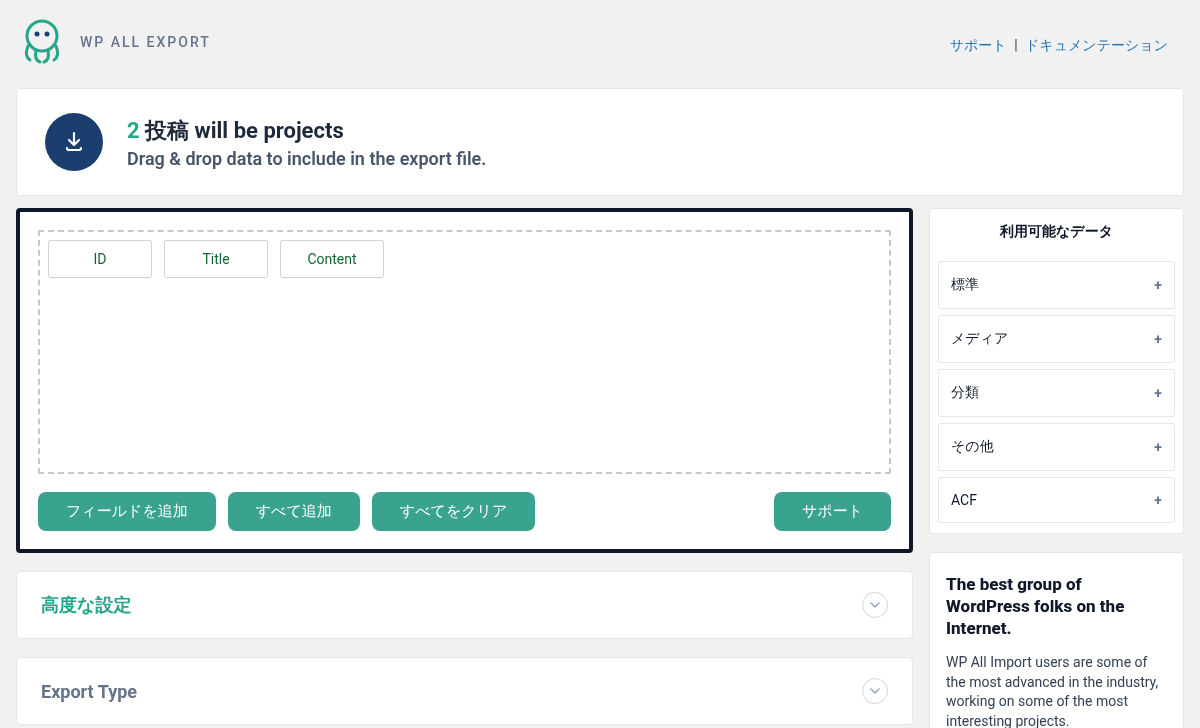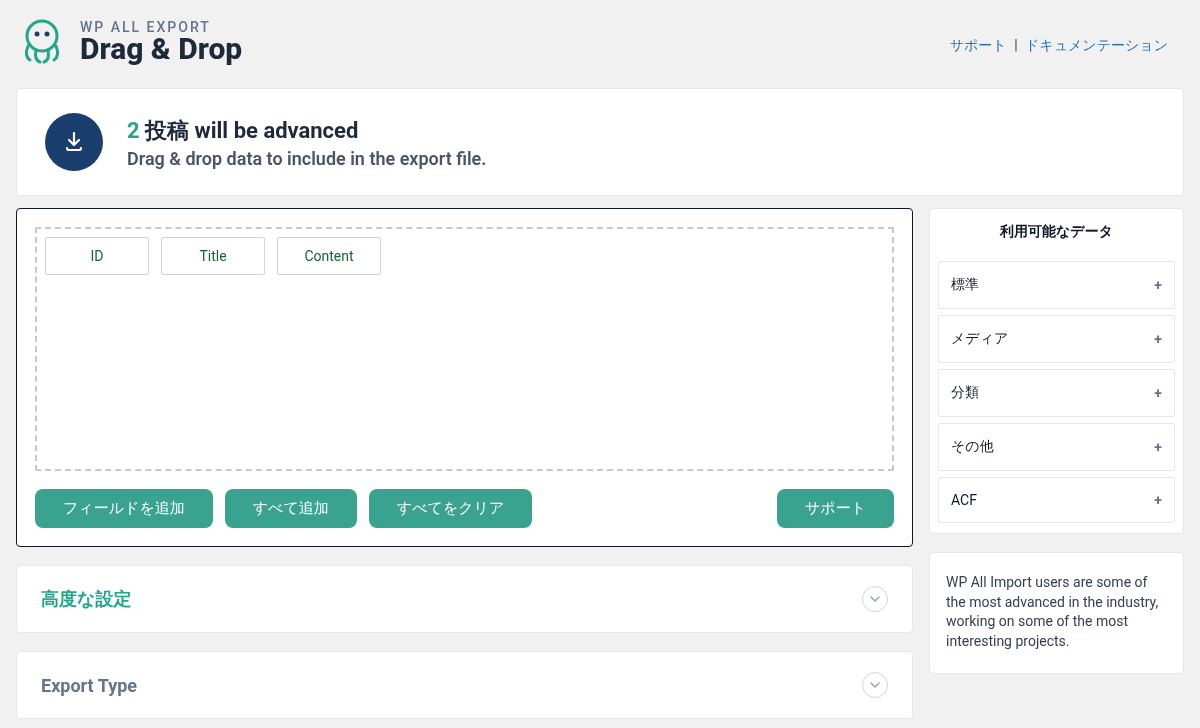--- a/index.html
+++ b/index.html
@@ -92,21 +92,21 @@
     .main-row {
       display: flex;
       gap: 16px;
       padding: 0 16px;
       align-items: flex-start;
     }
     .left-col { flex: 1; }
     .right-col { width: 255px; flex-shrink: 0; }
     .builder {
       background: #fff;
-      border: 1px solid #0f172a;
+      border: 4px solid #0f172a;
       border-radius: 4px;
       padding: 18px;
     }
     .dropzone {
       border: 2px dashed #c8c8c8;
       border-radius: 2px;
       min-height: 244px;
       padding: 8px;
       display: flex;
       align-items: flex-start;
@@ -229,40 +229,39 @@
         <circle cx="21" cy="18" r="2.5" fill="#1a3e6e"></circle>
         <circle cx="31" cy="18" r="2.5" fill="#1a3e6e"></circle>
         <path d="M12 30 Q8 40 14 44" fill="none" stroke="#24a68a" stroke-width="3" stroke-linecap="round"></path>
         <path d="M20 34 Q18 44 24 46" fill="none" stroke="#24a68a" stroke-width="3" stroke-linecap="round"></path>
         <path d="M32 34 Q34 44 28 46" fill="none" stroke="#24a68a" stroke-width="3" stroke-linecap="round"></path>
         <path d="M40 30 Q44 40 38 44" fill="none" stroke="#24a68a" stroke-width="3" stroke-linecap="round"></path>
       </svg>
     </div>
     <div class="brand-text">
       <div class="small">WP ALL EXPORT</div>
-      <div class="big">Drag &amp; Drop</div>
     </div>
   </div>
   <div class="header-links">
     <a href="#">サポート</a>
     <span class="sep">|</span>
     <a href="#">ドキュメンテーション</a>
   </div>
 </div>
 
 <div class="panel intro">
   <div class="download-badge">
     <svg width="24" height="24" viewBox="0 0 24 24">
       <path d="M12 3 L12 14 M7 10 L12 15 L17 10" stroke="#fff" stroke-width="2.2" fill="none" stroke-linecap="round" stroke-linejoin="round"></path>
       <path d="M5 18 Q5 20 7 20 L17 20 Q19 20 19 18" stroke="#fff" stroke-width="2.2" fill="none" stroke-linecap="round"></path>
     </svg>
   </div>
   <div>
     <div class="intro-title">
-      <span class="count">2</span><span> 投稿 will be advanced</span>
+      <span class="count">2</span><span> 投稿 will be projects</span>
     </div>
     <div class="intro-sub">Drag &amp; drop data to include in the export file.</div>
   </div>
 </div>
 
 <div class="main-row">
   <div class="left-col">
     <div class="builder">
       <div class="dropzone">
         <div class="field-chip">ID</div>
@@ -316,17 +315,18 @@
         <span class="acc-label">その他</span>
         <span class="acc-plus">+</span>
       </div>
       <div class="acc-item">
         <span class="acc-label">ACF</span>
         <span class="acc-plus">+</span>
       </div>
     </div>
 
     <div class="promo">
+      <div class="promo-title">The best group of WordPress folks on the Internet.</div>
       <div class="promo-text">WP All Import users are some of the most advanced in the industry, working on some of the most interesting projects.</div>
 
     </div>
   </div>
 </div>
 
 </body></html>

